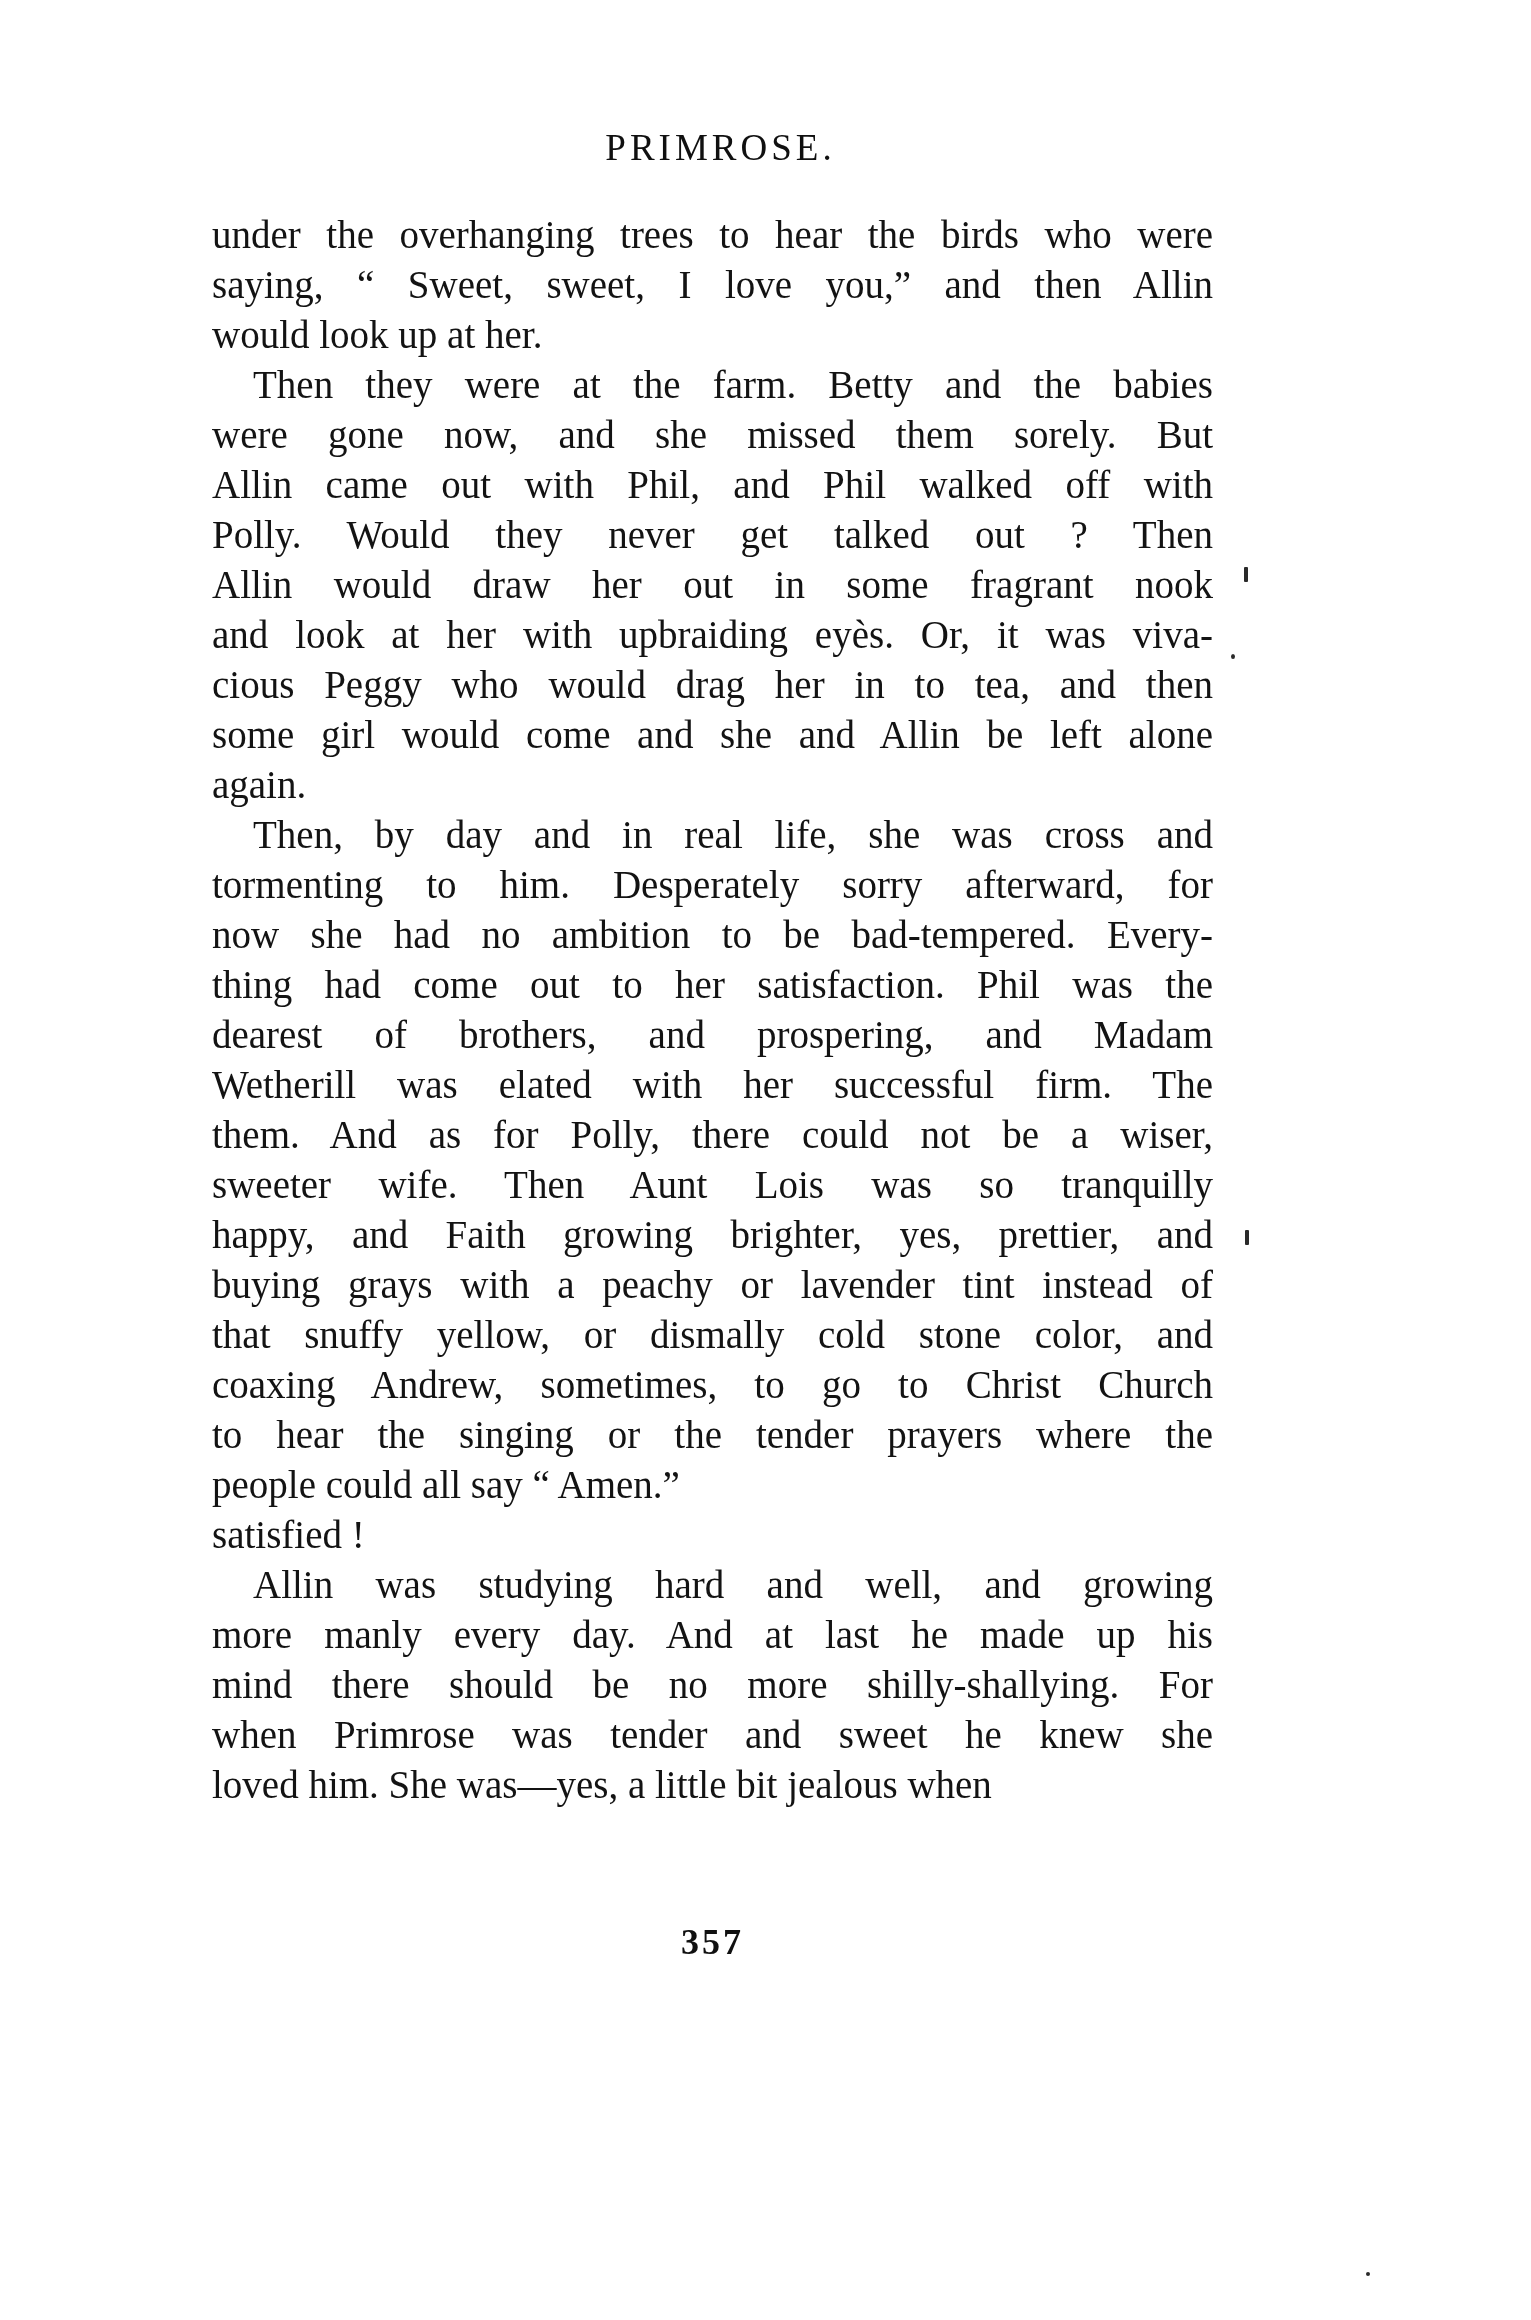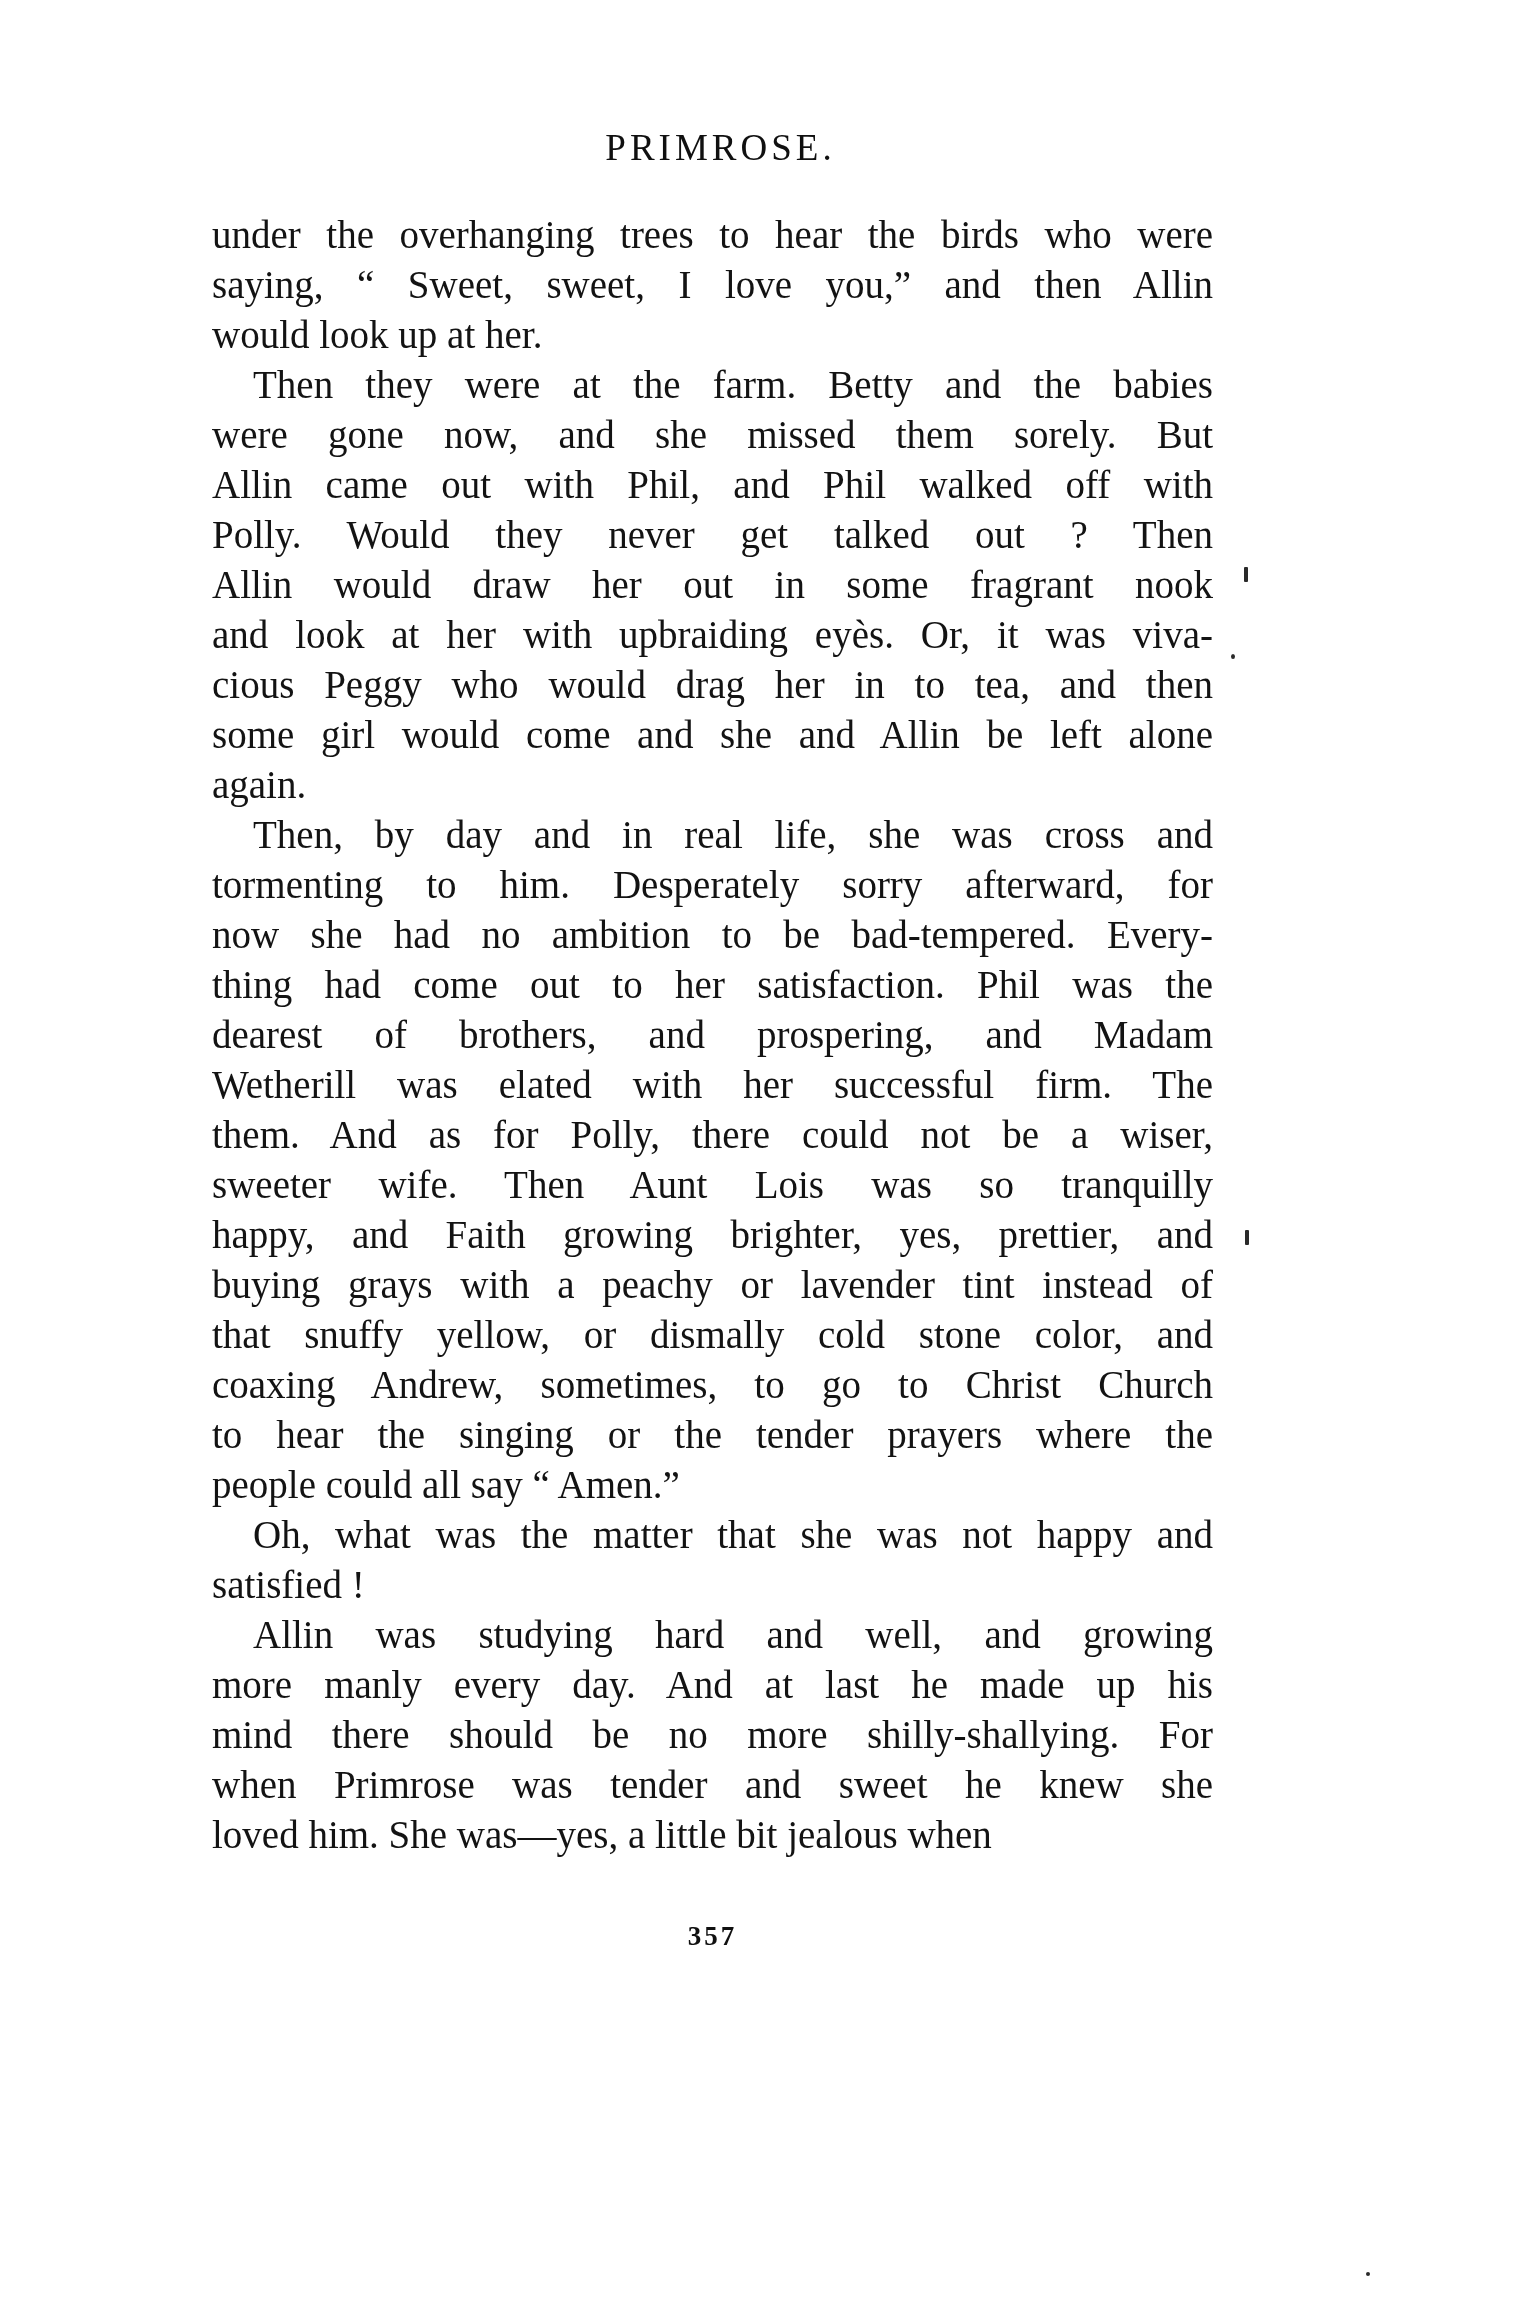--- a/index.html
+++ b/index.html
@@ -32,21 +32,21 @@
     white-space: normal;
   }
   .line.last {
     text-align: right;
     text-align-last: left;
   }
   .line.indent { text-indent: 41px; font-family: Liberation Serif, serif; }
   .page-number {
     position: absolute; top: 1921px; left: 212px; width: 1001px;
     text-align: center;
-    font-size: 27px; font-weight: 700; letter-spacing: 3px;
+    font-size: 36px; font-weight: 700; letter-spacing: 3px;
     color: #101010;
   }
   .speck { position: absolute; background: #2a2a2a; border-radius: 1px; }
   .speck-a { left: 1244px; top: 567px; width: 4px; height: 15px; }
   .speck-b { left: 1231px; top: 654px; width: 4px; height: 5px; border-radius: 50%; }
   .speck-c { left: 1245px; top: 1230px; width: 4px; height: 15px; }
   .speck-d { left: 1366px; top: 2272px; width: 4px; height: 4px; border-radius: 50%; }
 </style>
 </head>
 <body>
@@ -86,21 +86,20 @@
       <div class="line">sweeter wife.  Then Aunt Lois was so tranquilly</div>
       <div class="line">happy, and Faith growing brighter, yes, prettier, and</div>
       <div class="line">buying grays with a peachy or lavender tint instead of</div>
       <div class="line">that snuffy yellow, or dismally cold stone color, and</div>
       <div class="line">coaxing Andrew, sometimes, to go to Christ Church</div>
       <div class="line">to hear the singing or the tender prayers where the</div>
       <div class="line last">people could all say “ Amen.”</div>
     </div>
 
     <div class="para">
-      <div class="line indent">Oh, what was the matter that she was not happy and</div>
       <div class="line last">satisfied !</div>
     </div>
 
     <div class="para">
       <div class="line indent">Allin was studying hard and well, and growing</div>
       <div class="line">more manly every day.  And at last he made up his</div>
       <div class="line">mind there should be no more shilly-shallying.  For</div>
       <div class="line">when Primrose was tender and sweet he knew she</div>
       <div class="line last">loved him.  She was—yes, a little bit jealous when</div>
     </div>

